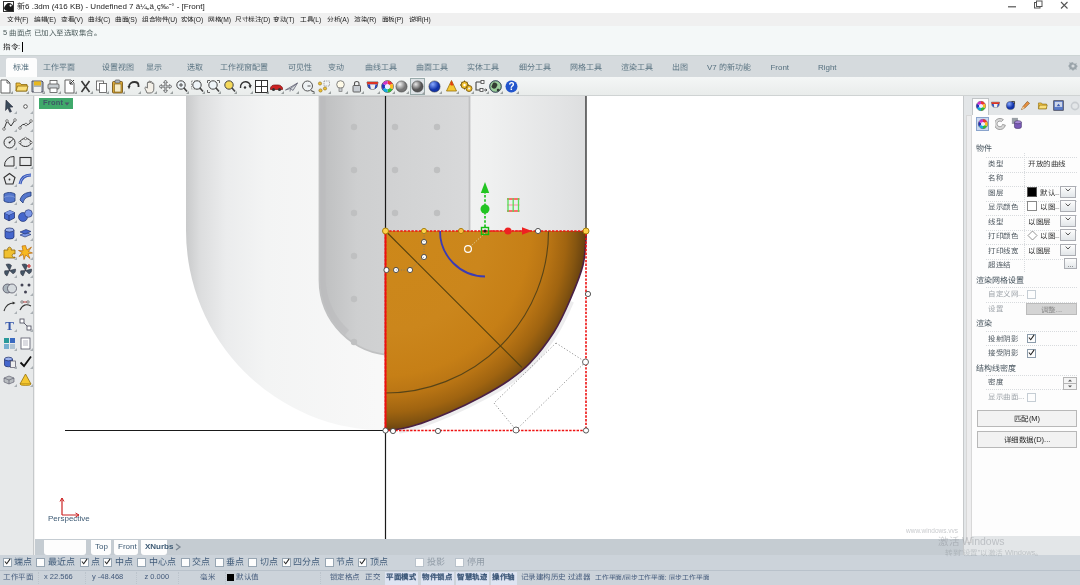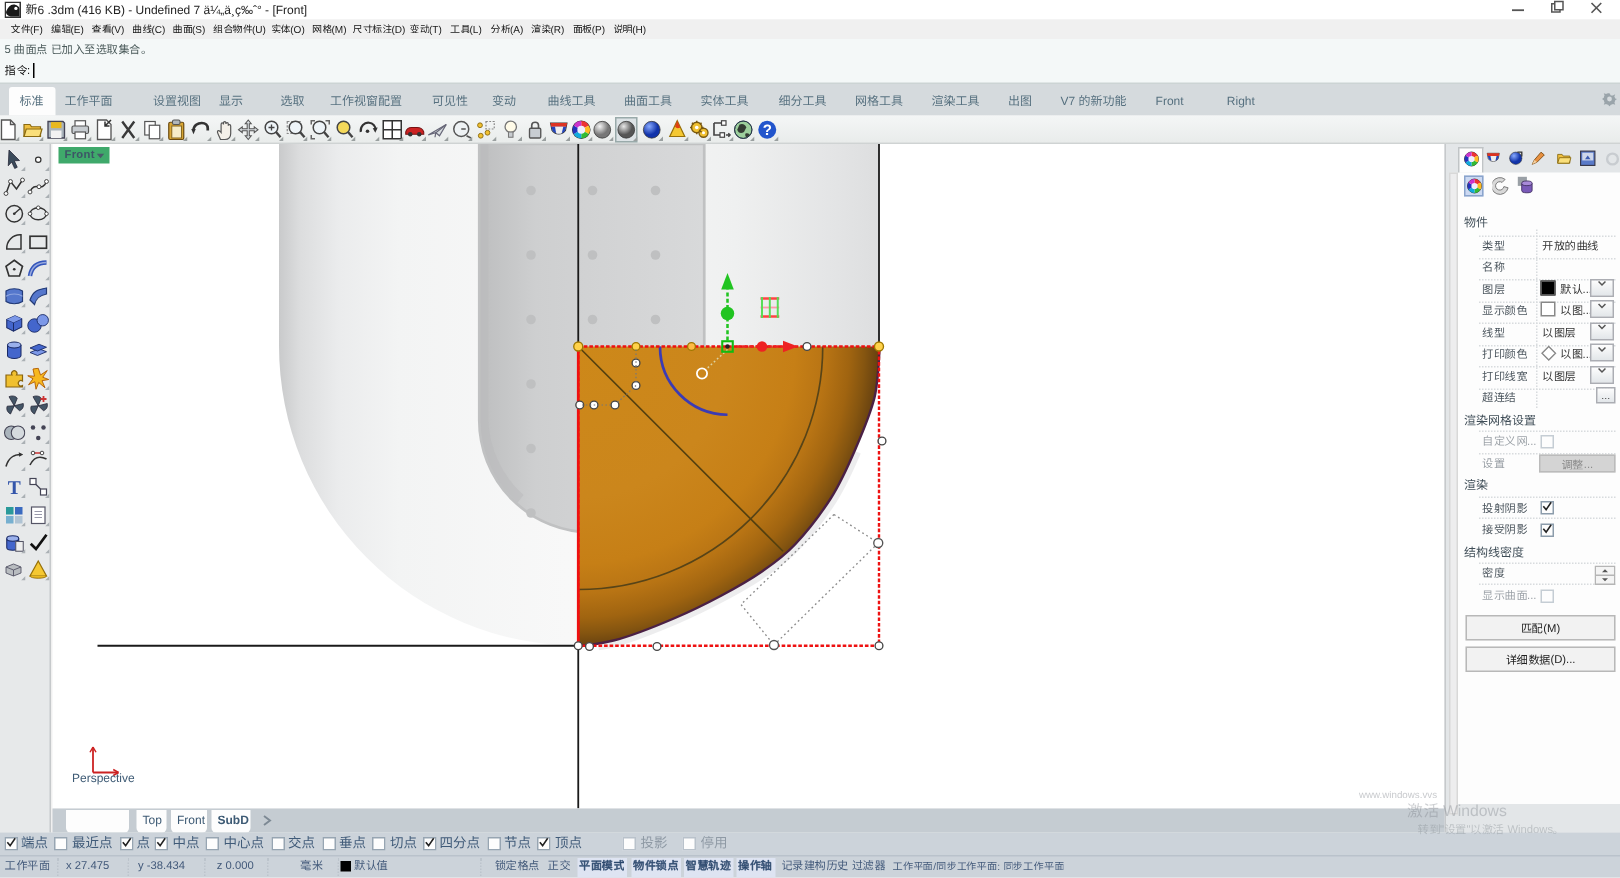--- a/index.html
+++ b/index.html
@@ -1212,21 +1212,21 @@
       <use href="#u636e"></use>
     </svg>(D)...</div>
 <div class="a" style="left:35px;top:539px;width:928px;height:16px;background:#c5ccd2"></div>
 <div class="a" style="left:44px;top:540px;width:42px;height:15px;background:#fdfdfd;border-radius:0 0 3px 3px"></div>
 <div class="t" style="left:48px;top:514px;font-size:8px;color:#3d5a74;">Perspective</div>
 <div class="a" style="left:91px;top:540px;width:20px;height:15px;background:#fdfdfd;border-radius:0 0 3px 3px"></div>
 <div class="t" style="left:95px;top:542px;font-size:8px;color:#3d5a74;">Top</div>
 <div class="a" style="left:114px;top:540px;width:24px;height:15px;background:#fdfdfd;border-radius:0 0 3px 3px"></div>
 <div class="t" style="left:118px;top:542px;font-size:8px;color:#3d5a74;">Front</div>
 <div class="a" style="left:141px;top:540px;width:26px;height:15px;background:#fdfdfd;border-radius:0 0 3px 3px"></div>
-<div class="t" style="left:145px;top:542px;font-size:8px;color:#3d5a74;font-weight:bold;">SubD</div>
+<div class="t" style="left:145px;top:542px;font-size:8px;color:#3d5a74;font-weight:bold;">XNurbs</div>
 <svg class="a" style="left:174px;top:543px" width="8" height="8" viewBox="0 0 8 8">
     <path d="M2 1 L6 4 L2 7" fill="none" stroke="#7d8994" stroke-width="1.3"></path>
   </svg>
 <div class="a" style="left:0;top:555px;width:1080px;height:15px;background:#ccd3da"></div>
 <div class="cb" style="left:2.8px;top:558px;border-color:#97a5b2">
     <svg viewBox="0 0 12 12">
       <path d="M2.5 6 L5 9 L9.5 2.5" fill="none" stroke="#222" stroke-width="1.4"></path>
     </svg>
   </div>
 <div class="t" style="left:14.3px;top:557px;font-size:9px;color:#3f5a78;"><svg class="cg" style="width:9px;height:9px" viewBox="0 0 100 100">
@@ -1335,22 +1335,22 @@
 <div class="a" style="left:320px;top:572px;width:1px;height:12px;border-left:1px dotted #bcc4cc"></div>
 <div class="t" style="left:3px;top:573px;font-size:7.5px;color:#42597a;"><svg class="cg" style="width:7.5px;height:7.5px" viewBox="0 0 100 100">
       <use href="#u5de5"></use>
     </svg><svg class="cg" style="width:7.5px;height:7.5px" viewBox="0 0 100 100">
       <use href="#u4f5c"></use>
     </svg><svg class="cg" style="width:7.5px;height:7.5px" viewBox="0 0 100 100">
       <use href="#u5e73"></use>
     </svg><svg class="cg" style="width:7.5px;height:7.5px" viewBox="0 0 100 100">
       <use href="#u9762"></use>
     </svg></div>
-<div class="t" style="left:44px;top:573px;font-size:7.5px;color:#42597a;">x 27.475</div>
-<div class="t" style="left:92px;top:573px;font-size:7.5px;color:#42597a;">y -38.434</div>
+<div class="t" style="left:44px;top:573px;font-size:7.5px;color:#42597a;">x 22.566</div>
+<div class="t" style="left:92px;top:573px;font-size:7.5px;color:#42597a;">y -48.468</div>
 <div class="t" style="left:144.5px;top:573px;font-size:7.5px;color:#42597a;">z 0.000</div>
 <div class="t" style="left:200px;top:573px;font-size:7.5px;color:#42597a;"><svg class="cg" style="width:7.5px;height:7.5px" viewBox="0 0 100 100">
       <use href="#u6beb"></use>
     </svg><svg class="cg" style="width:7.5px;height:7.5px" viewBox="0 0 100 100">
       <use href="#u7c73"></use>
     </svg></div>
 <div class="a" style="left:227px;top:574px;width:7px;height:7px;background:#000"></div>
 <div class="t" style="left:236px;top:573px;font-size:7.5px;color:#42597a;"><svg class="cg" style="width:7.5px;height:7.5px" viewBox="0 0 100 100">
       <use href="#u9ed8"></use>
     </svg><svg class="cg" style="width:7.5px;height:7.5px" viewBox="0 0 100 100">

